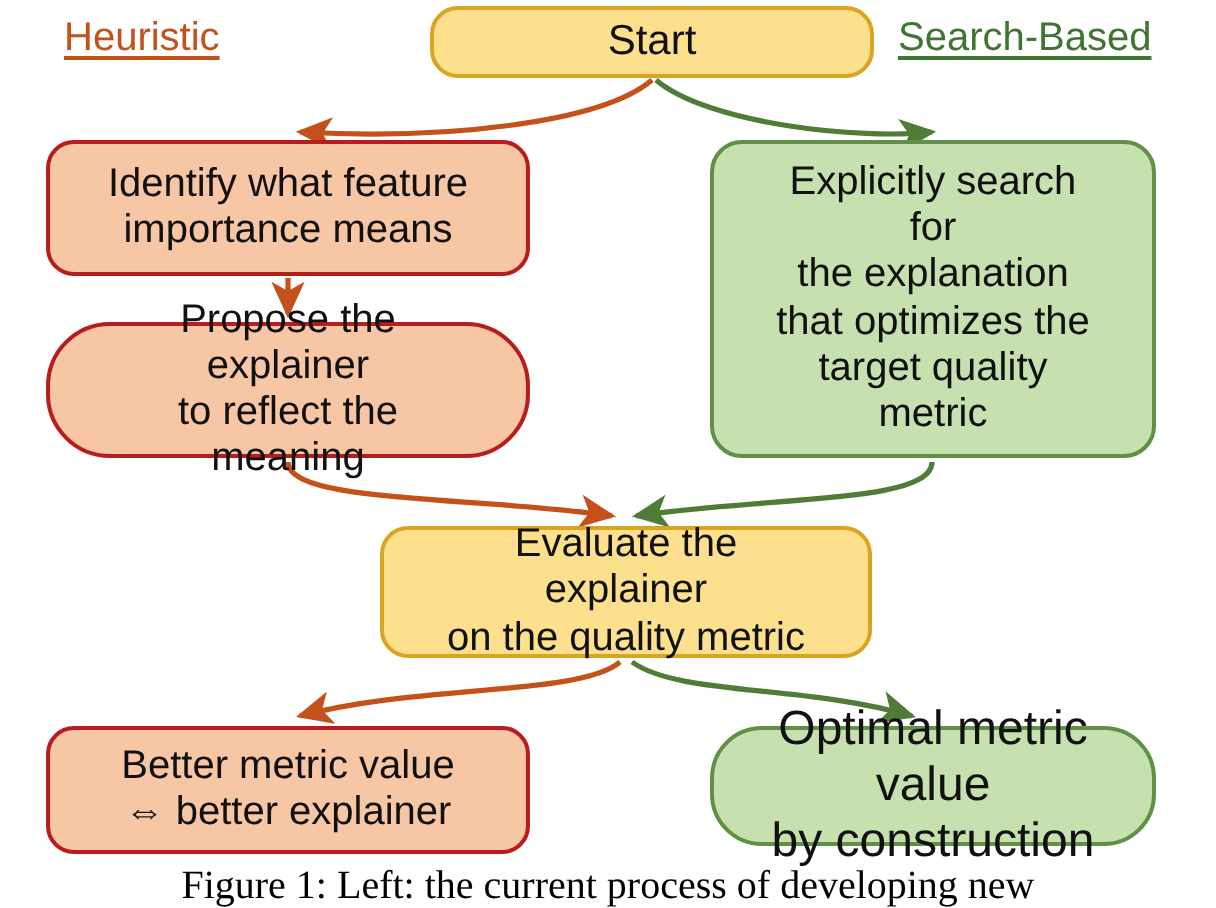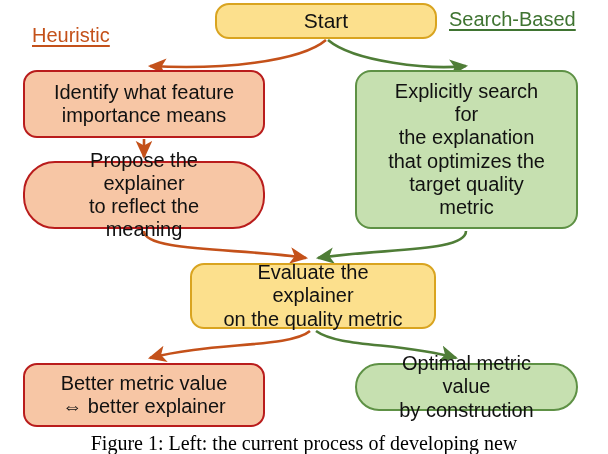--- a/index.html
+++ b/index.html
@@ -68,23 +68,23 @@
   }
   .hdr-left  { color: #C4511A; }
   .hdr-right { color: #3F7431; }
 
   #start-node      { left: 215px; top: 3px;   width: 222px; height: 36px;  font-size: 21px; }
   #box-identify    { left: 23px;  top: 70px;  width: 242px; height: 68px;  font-size: 20px; }
   #box-propose     { left: 23px;  top: 161px; width: 242px; height: 68px;  font-size: 20px; border-radius: 32px; }
   #box-explicit    { left: 355px; top: 70px;  width: 223px; height: 159px; font-size: 20px; }
   #box-evaluate    { left: 190px; top: 263px; width: 246px; height: 66px;  font-size: 20px; }
   #box-better      { left: 23px;  top: 363px; width: 242px; height: 64px;  font-size: 20px; }
-  #box-optimal     { left: 355px; top: 363px; width: 223px; height: 48px;  font-size: 20px; border-radius: 26px; }
+  #box-optimal     { left: 355px; top: 363px; width: 223px; height: 60px;  font-size: 24px; border-radius: 26px; }
 
-  #hdr-heuristic    { left: 32px;  top: 24px; }
+  #hdr-heuristic    { left: 32px;  top: 8px; }
   #hdr-search-based { left: 449px; top: 8px; }
 
   #caption {
     position: absolute;
     left: 0;
     top: 432px;
     width: 608px;
     text-align: center;
     font-family: "Liberation Serif", serif;
     font-size: 20px;

